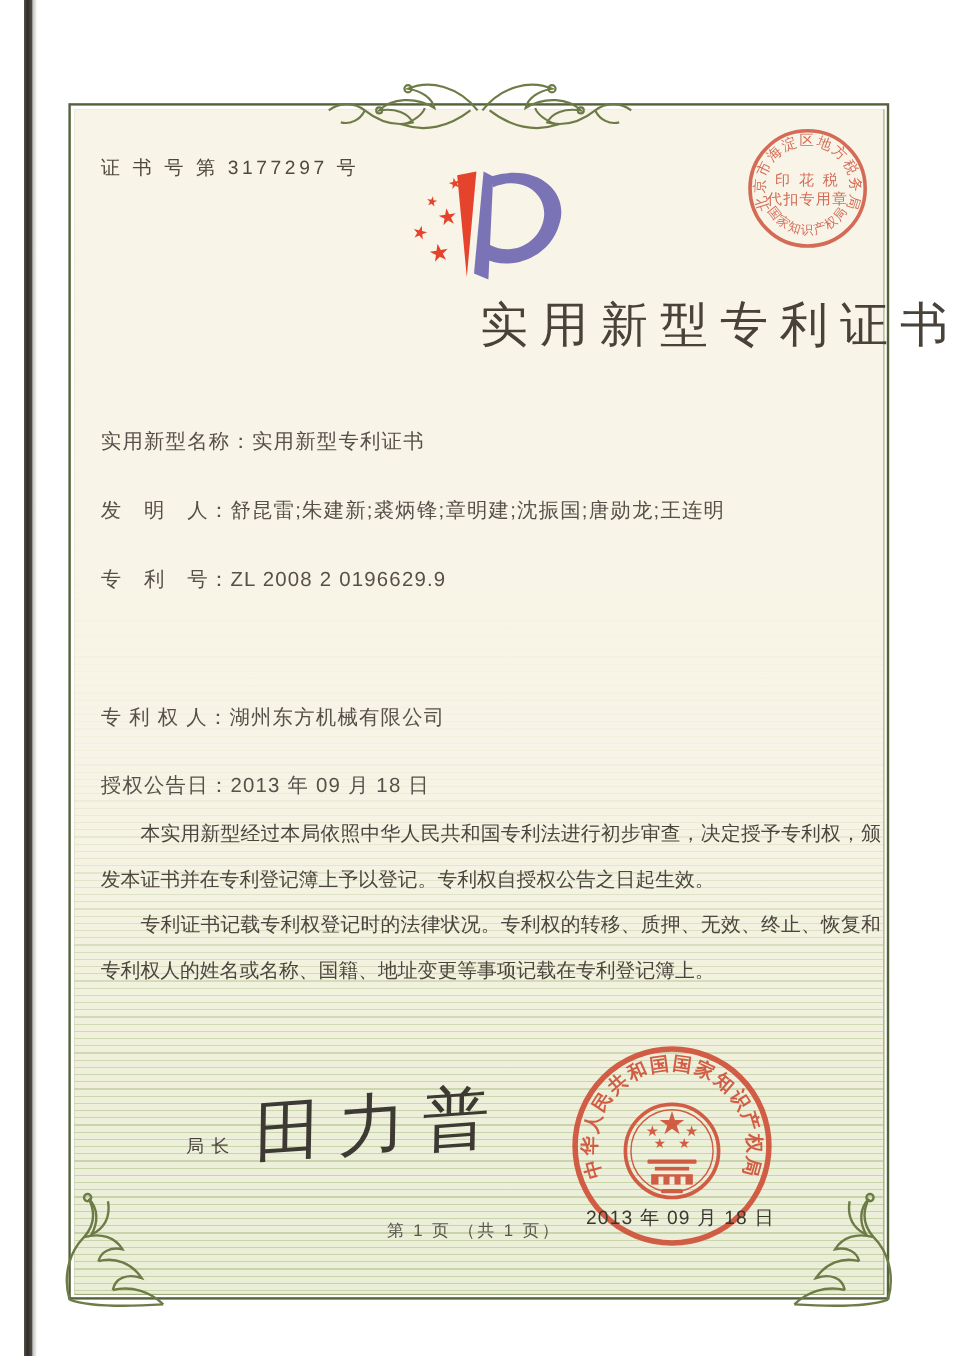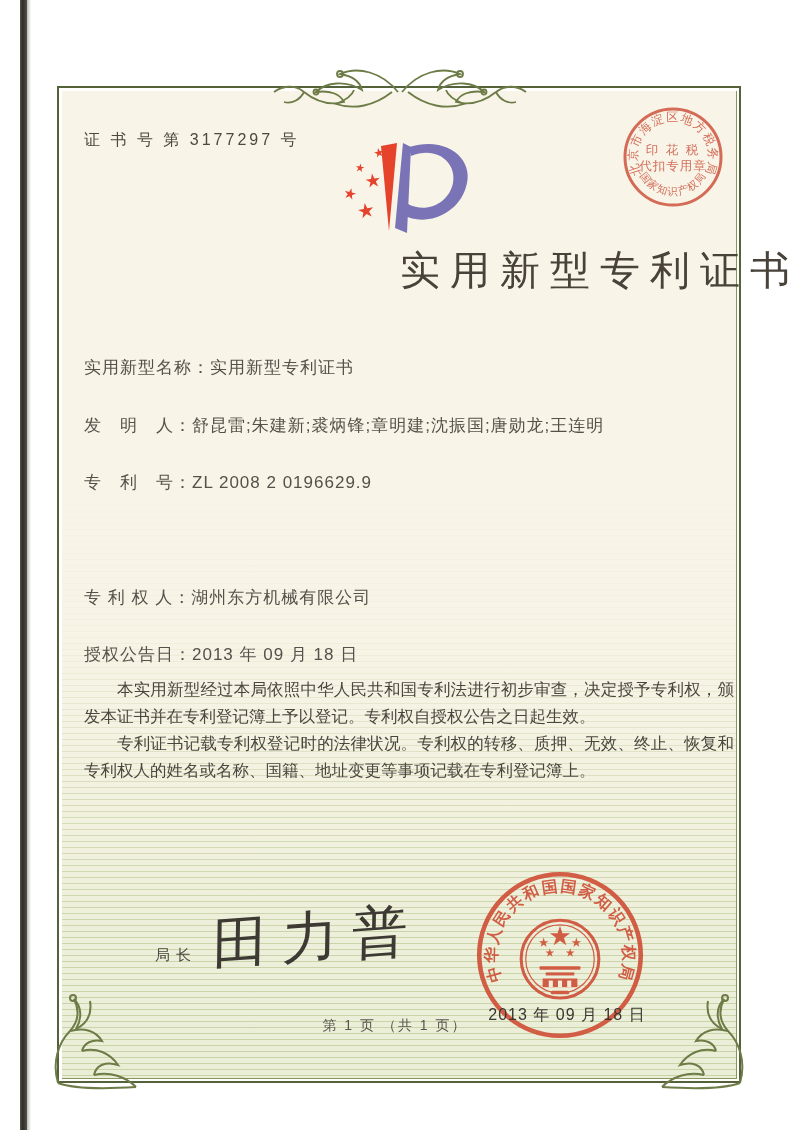--- a/index.html
+++ b/index.html
@@ -20,21 +20,21 @@
     background:
       linear-gradient(180deg,rgba(248,244,231,1) 0%,rgba(248,244,231,1) 38%,rgba(248,244,231,.85) 55%,rgba(248,244,231,.25) 72%,rgba(248,244,231,0) 86%),
       repeating-linear-gradient(180deg,rgba(158,180,110,.45) 0 1px,rgba(0,0,0,0) 1px 6px),
       linear-gradient(180deg,#f8f4e7 0%,#f3f2e0 55%,#eaeed7 100%);}
   .abs{position:absolute;}
   .cert-number{left:84px;top:130px;font-size:16px;letter-spacing:3px;color:#4e483f;}
   .doc-title{left:0;top:243px;width:800px;text-align:right;font-size:40px;
     letter-spacing:10px;color:#48423a;font-weight:500;}
   .field-row{left:84px;width:650px;font-size:17px;letter-spacing:1px;color:#56504a;white-space:nowrap;}
   .f0{top:356px}.f1{top:414px}.f2{top:471px}.f3{top:528px}.f4{top:586px}.f5{top:643px}
-  .body-text{left:84px;top:676px;width:650px;font-size:16.5px;line-height:27px;
+  .body-text{left:84px;top:676px;width:650px;font-size:16.5px;line-height:38px;
     text-align:justify;color:#4b453d;}
   .body-text p{margin:0;text-indent:2em;}
   .sig-label{left:155px;top:946px;font-size:15px;letter-spacing:6px;color:#4b453f;}
   .sig-name{left:212px;top:900px;font-size:56px;letter-spacing:14px;color:#3d3933;
     transform:rotate(-4deg) skewX(-5deg);font-weight:500;white-space:nowrap;}
   .seal-date{left:482px;top:1005px;width:170px;text-align:center;font-size:16px;
     letter-spacing:1px;color:#3b362f;}
   .page-footer{left:0;top:1017px;width:790px;text-align:center;font-size:14px;
     letter-spacing:2px;color:#59544c;}
   svg{display:block;}

